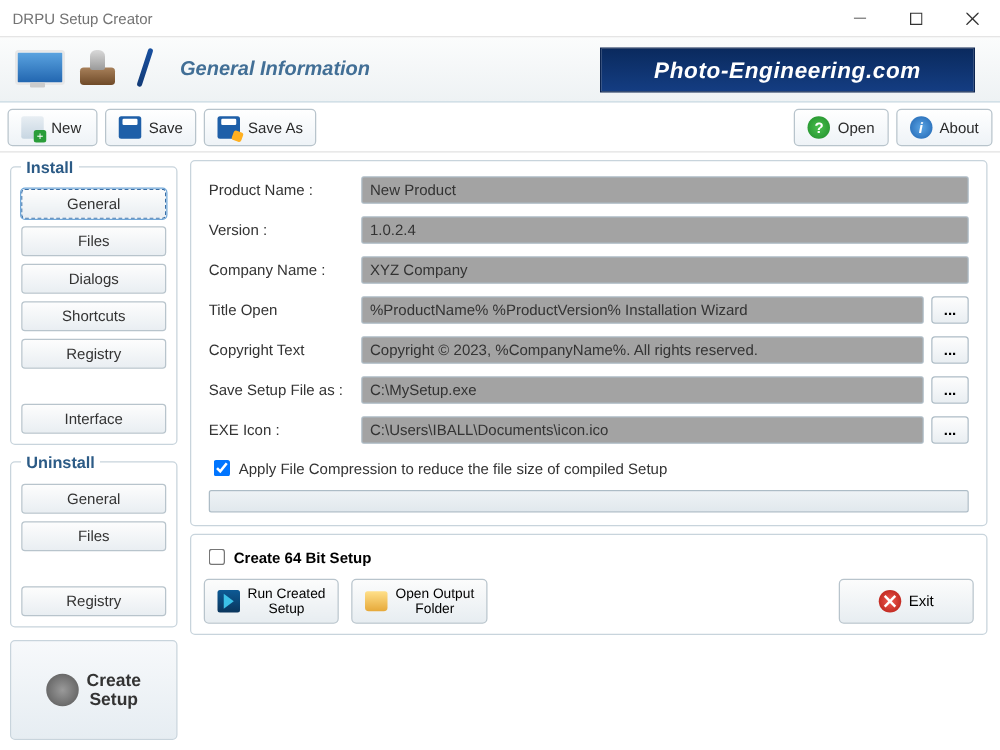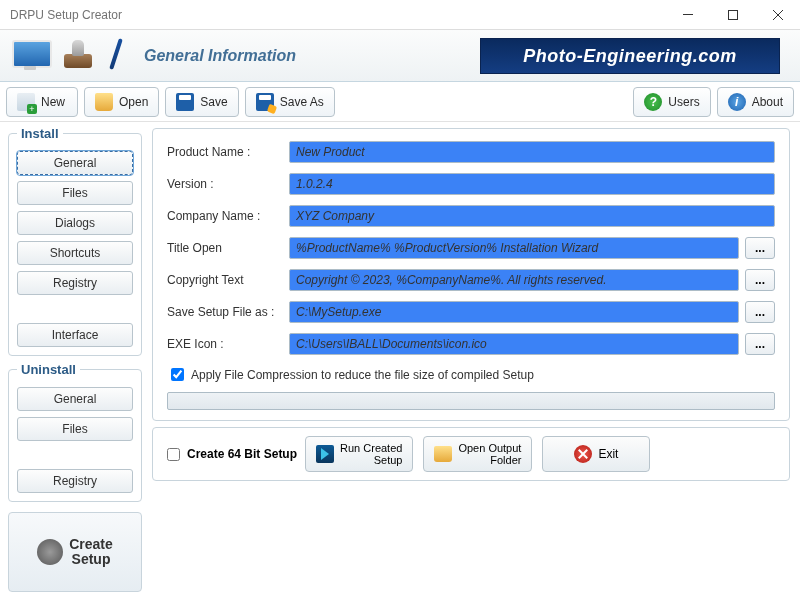--- a/index.html
+++ b/index.html
@@ -47,37 +47,37 @@
   .navbtn:last-child { margin-bottom:0;margin-top:28px; }
   .create { flex:1; border:1px solid #c8d4dc; border-radius:4px; background:linear-gradient(#f7f9fb,#e6edf2); margin-top:4px; display:flex; align-items:center; justify-content:center; gap:6px; cursor:pointer; }
   .gear { width:26px; height:26px; border-radius:50%; background:radial-gradient(#9a9a9a,#555); position:relative; }
   .gear::before{content:""; position:absolute; inset:-4px; border-radius:50%; background:conic-gradient(#777 0 10%, transparent 10% 20%, #777 20% 30%, transparent 30% 40%, #777 40% 50%, transparent 50% 60%, #777 60% 70%, transparent 70% 80%, #777 80% 90%, transparent 90% 100%); z-index:-1;}
   .create .lbl { font-weight:bold; font-size:14px; color:#333; line-height:1.1; text-align:center; }
   
   .main { flex:1; padding:6px 10px 8px 2px; display:flex; flex-direction:column; gap:6px; }
   .panel { border:1px solid #c8d4dc; border-radius:4px; padding:12px 14px 10px; }
   .panel .row { display:flex; align-items:center; margin-bottom:10px; gap:6px; }
   .panel .row .lbl { width:116px; color:#333; }
-  .panel .row input[type=text] { flex:1; height:22px; border:1px solid #adbcc6; border-radius:2px; padding:0 6px; color:#333; background:#3b82f6;font-style:italic; }
+  .panel .row input[type=text] { flex:1; height:22px; border:1px solid #adbcc6; border-radius:2px; padding:0 6px; color:#333; background:#a3a3a3; }
   .panel .row .browse { width:30px; height:22px; border:1px solid #adbcc6; border-radius:3px; background:linear-gradient(#fdfdfd,#e9eef2); text-align:center; line-height:20px; cursor:pointer; font-weight:bold; }
   .checkrow { display:flex; align-items:center; gap:4px; color:#333; margin-top:4px; }
   .progress { height:18px; border:1px solid #adbcc6; background:linear-gradient(#eef2f5,#e1e8ed); border-radius:2px; margin-top:8px; }
   
-  .footer { border:1px solid #c8d4dc; border-radius:4px; padding:8px 10px; display:flex; flex-direction:row; gap:8px; }
+  .footer { border:1px solid #c8d4dc; border-radius:4px; padding:8px 10px; display:flex; flex-direction:column; gap:8px; }
   .footer .toprow { display:flex; align-items:center; gap:4px; font-weight:bold; font-size:13px; }
   .footer .btns { display:flex; gap:10px; align-items:center; }
   .fbtn { height:36px; min-width:108px; border:1px solid #b8c4cc; border-radius:4px; background:linear-gradient(#fcfcfc,#e7edf1); display:flex; align-items:center; justify-content:center; gap:6px; cursor:pointer; padding:0 10px; }
   .fico-play { width:18px; height:18px; background:linear-gradient(#0d5a95,#0a355c); border-radius:2px; position:relative; }
   .fico-play::after{content:""; position:absolute; left:5px; top:3px; border-left:8px solid #3cc1e8; border-top:6px solid transparent; border-bottom:6px solid transparent;}
   .fico-folder { width:18px; height:16px; background:linear-gradient(#ffe08a,#e6a93a); border-radius:2px 2px 3px 3px; }
   .fico-exit { width:18px; height:18px; border-radius:50%; background:radial-gradient(#f05a50,#b01810); position:relative; }
   .fico-exit::before,.fico-exit::after{content:""; position:absolute; left:8px; top:3px; width:2px; height:12px; background:#fff;}
   .fico-exit::before{transform:rotate(45deg);} .fico-exit::after{transform:rotate(-45deg);}
   .footer .btns .pushright { margin-left:auto;text-align:right; }
-  .smalltxt { font-size:11px; line-height:1.1; text-align:right; }
+  .smalltxt { font-size:11px; line-height:1.1; text-align:center; }
 </style>
 </head>
 <body>
 
 <div class="titlebar">
   <span class="title">DRPU Setup Creator</span>
   <div class="winbtn">
       <svg width="10" height="1">
         <rect width="10" height="1" fill="#333"></rect>
       </svg>
@@ -104,35 +104,31 @@
   <div class="htitle">General Information</div>
   <div class="brand">Photo-Engineering.com</div>
 </div>
 
 <div class="toolbar">
   <div class="tbtn w">
       <span class="tico ico-new"></span>
       <span>New</span>
     </div>
   <div class="tbtn w">
-      <span class="tico ico-open"></span>
-      <span>Open</span>
-    </div>
-  <div class="tbtn w">
       <span class="tico ico-save"></span>
       <span>Save</span>
     </div>
   <div class="tbtn">
       <span class="tico ico-saveas"></span>
       <span>Save As</span>
     </div>
   <div class="spacer"></div>
   <div class="tbtn w">
       <span class="ico-help">?</span>
-      <span>Users</span>
+      <span>Open</span>
     </div>
   <div class="tbtn w">
       <span class="ico-about">i</span>
       <span>About</span>
     </div>
 </div>
 
 <div class="body">
   <div class="sidebar">
     <fieldset>

